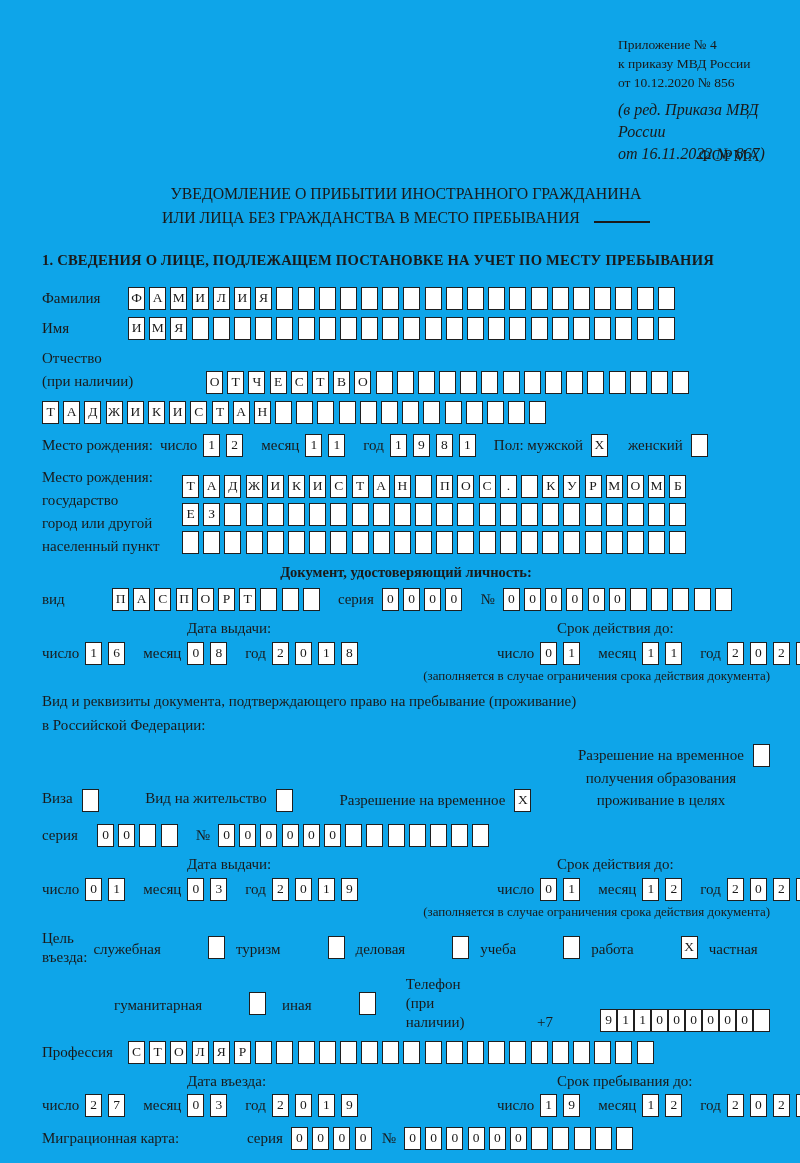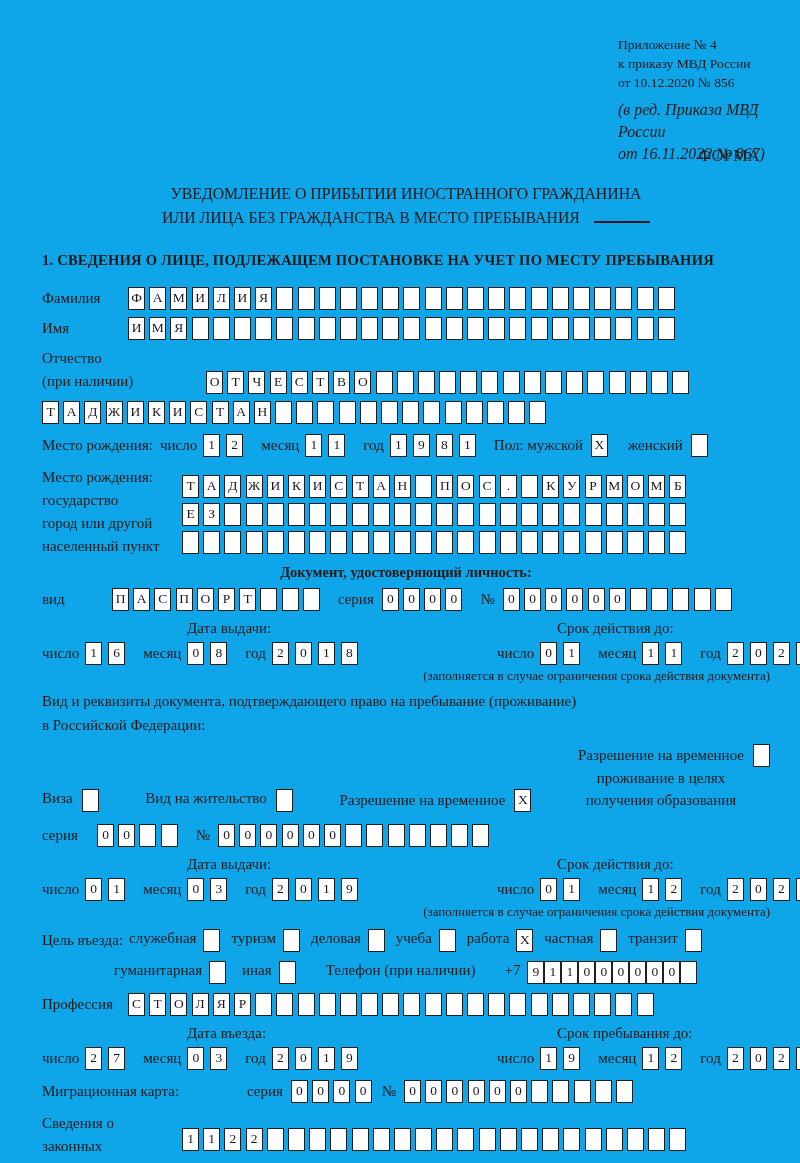--- a/index.html
+++ b/index.html
@@ -56,21 +56,21 @@
 
   .center-bold { text-align:center; font-weight:bold; font-size:14.5px; margin-top:10px; }
 
   
   .opts { display:flex; justify-content:space-between; align-items:flex-end; margin-top:10px; }
   .opt { display:flex; align-items:flex-start; }
   .opt .cell { margin-left:9px; margin-right:0; }
   .opt-lines { text-align:center; line-height:1.5; }
 
   .purpose { flex-wrap:nowrap; }
-  .pitem { display:inline-flex; align-items:flex-start; margin-left:11px; }
+  .pitem { display:inline-flex; align-items:flex-end; margin-left:11px;gap:40px; }
   .pitem .plbl { margin-right:7px; }
   .pitem .cell { margin-right:0; }
 
   .bp-rows .cells { margin-bottom:5px; }
   .reps-rows .cells { margin-bottom:7px; }
   .sex-group { display:flex; align-items:center; }
   .sex-group .cell { margin:0 0 0 8px; }
   .sex-group .flbl { margin-left:20px; }
 </style>
 </head>
@@ -440,22 +440,22 @@
       </div>
       <div class="opt">
         <div class="opt-lines">
           <div>Разрешение на временное</div>
         </div>
         <span class="cell">X</span>
       </div>
       <div class="opt">
         <div class="opt-lines">
           <div>Разрешение на временное</div>
+          <div>получения образования</div>
           <div>проживание в целях</div>
-          <div>получения образования</div>
         </div>
         <span class="cell"></span>
       </div>
     </div>
 
     <div class="frow" style="margin-top:12px;">
       <span class="flabel" style="width:55px;">серия</span>
       <div class="cells">
           <span class="cell">0</span>
           <span class="cell">0</span>

